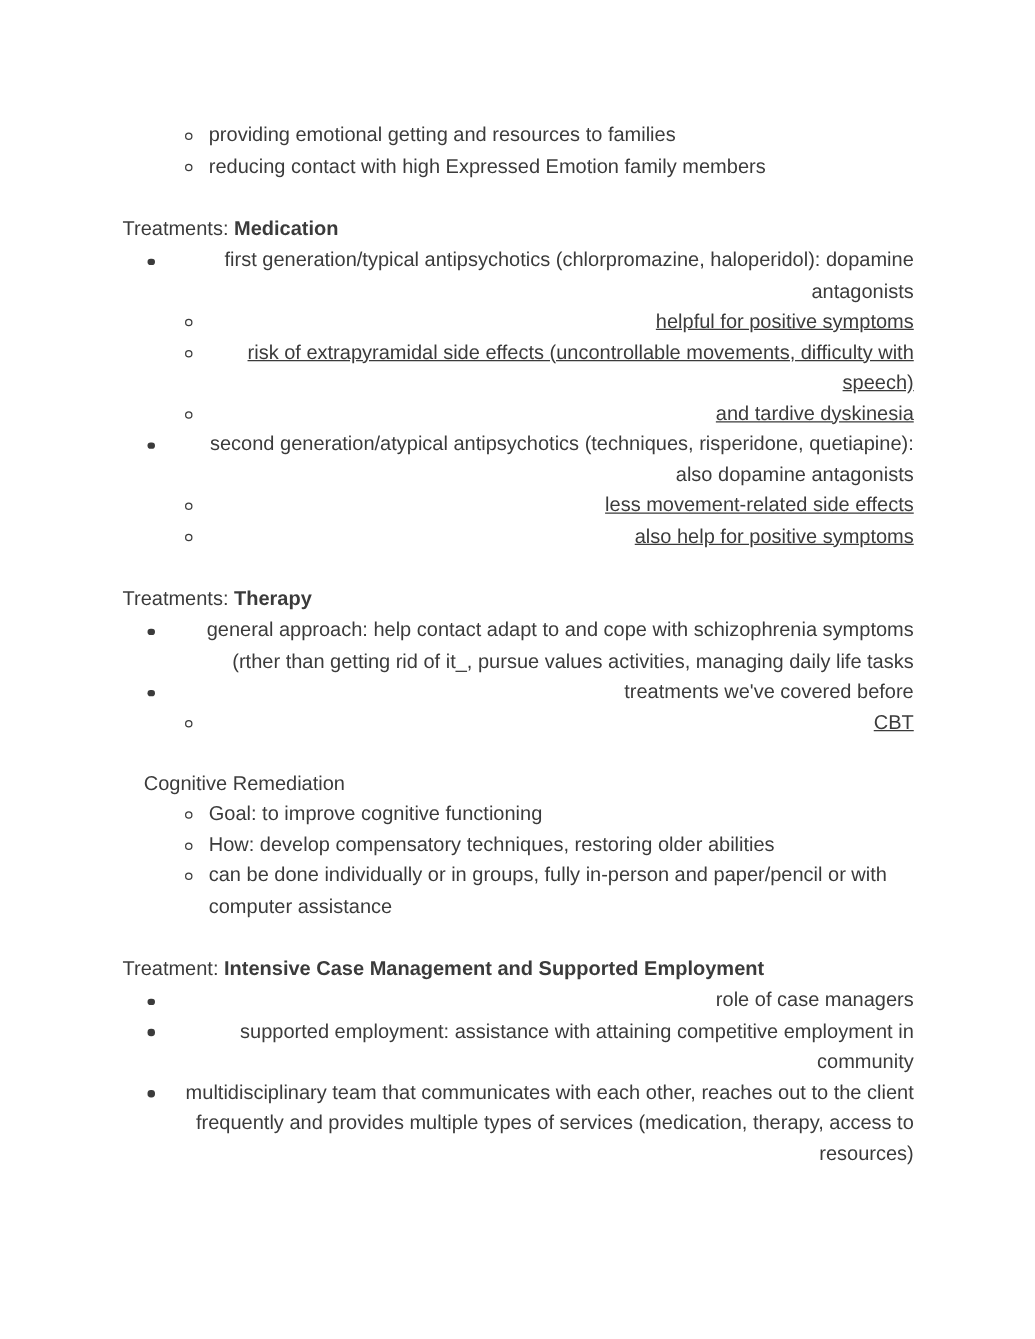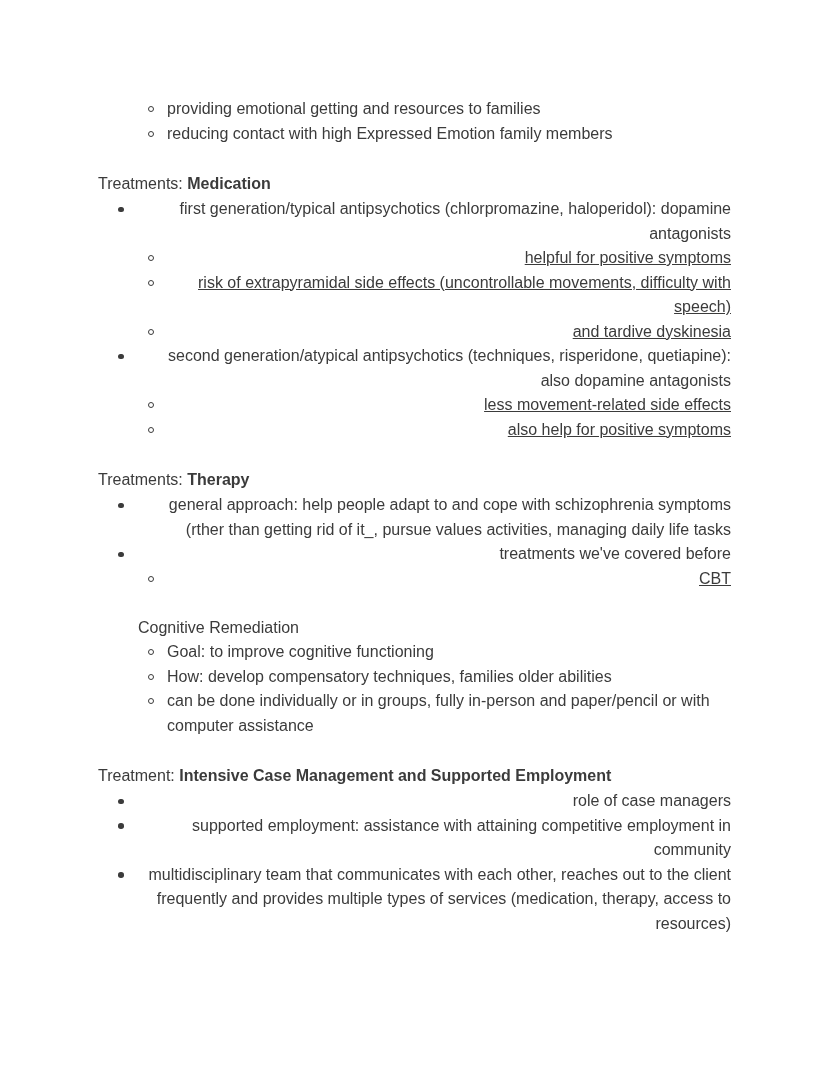--- a/index.html
+++ b/index.html
@@ -40,21 +40,21 @@
   .ring {
     left: 51px; top: 9.2px;
     width: 4px; height: 4px;
     border-radius: 50%;
     border: 1.6px solid currentColor;
     background: transparent;
   }
 
   .heading b { font-weight: 700; }
   .spacer { height: 24.5px; }
-  .cr-title { margin-left: 41px; }
+  .cr-title { margin-left: 18px; }
 </style>
 </head>
 <body>
 
 <div class="content">
 
   <ul class="l2">
     <li class="li2">
       <span class="marker ring"></span>
       <span>providing emotional getting and resources to families</span>
@@ -102,21 +102,21 @@
       </ul>
     </li>
   </ul>
 
   <div class="spacer"></div>
 
   <p class="heading"><span>Treatments:</span> <b>Therapy</b></p>
   <ul class="l1">
     <li class="li1">
       <span class="marker disc"></span>
-      <span>general approach: help people adapt to and cope with schizophrenia symptoms (rther than getting rid of it_, pursue values activities, managing daily life tasks</span>
+      <span>general approach: help contact adapt to and cope with schizophrenia symptoms (rther than getting rid of it_, pursue values activities, managing daily life tasks</span>
     </li>
     <li class="li1">
       <span class="marker disc"></span>
       <span>treatments we've covered before</span>
       <ul class="l2">
         <li class="li2">
           <span class="marker ring"></span>
           <span>CBT</span>
         </li>
       </ul>
@@ -126,21 +126,21 @@
   <div class="spacer"></div>
 
   <div class="cr-title">Cognitive Remediation</div>
   <ul class="l2">
     <li class="li2">
       <span class="marker ring"></span>
       <span>Goal: to improve cognitive functioning</span>
     </li>
     <li class="li2">
       <span class="marker ring"></span>
-      <span>How: develop compensatory techniques, families older abilities</span>
+      <span>How: develop compensatory techniques, restoring older abilities</span>
     </li>
     <li class="li2">
       <span class="marker ring"></span>
       <span>can be done individually or in groups, fully in-person and paper/pencil or with computer assistance</span>
     </li>
   </ul>
 
   <div class="spacer"></div>
 
   <p class="heading"><span>Treatment:</span> <b>Intensive Case Management and Supported Employment</b></p>

